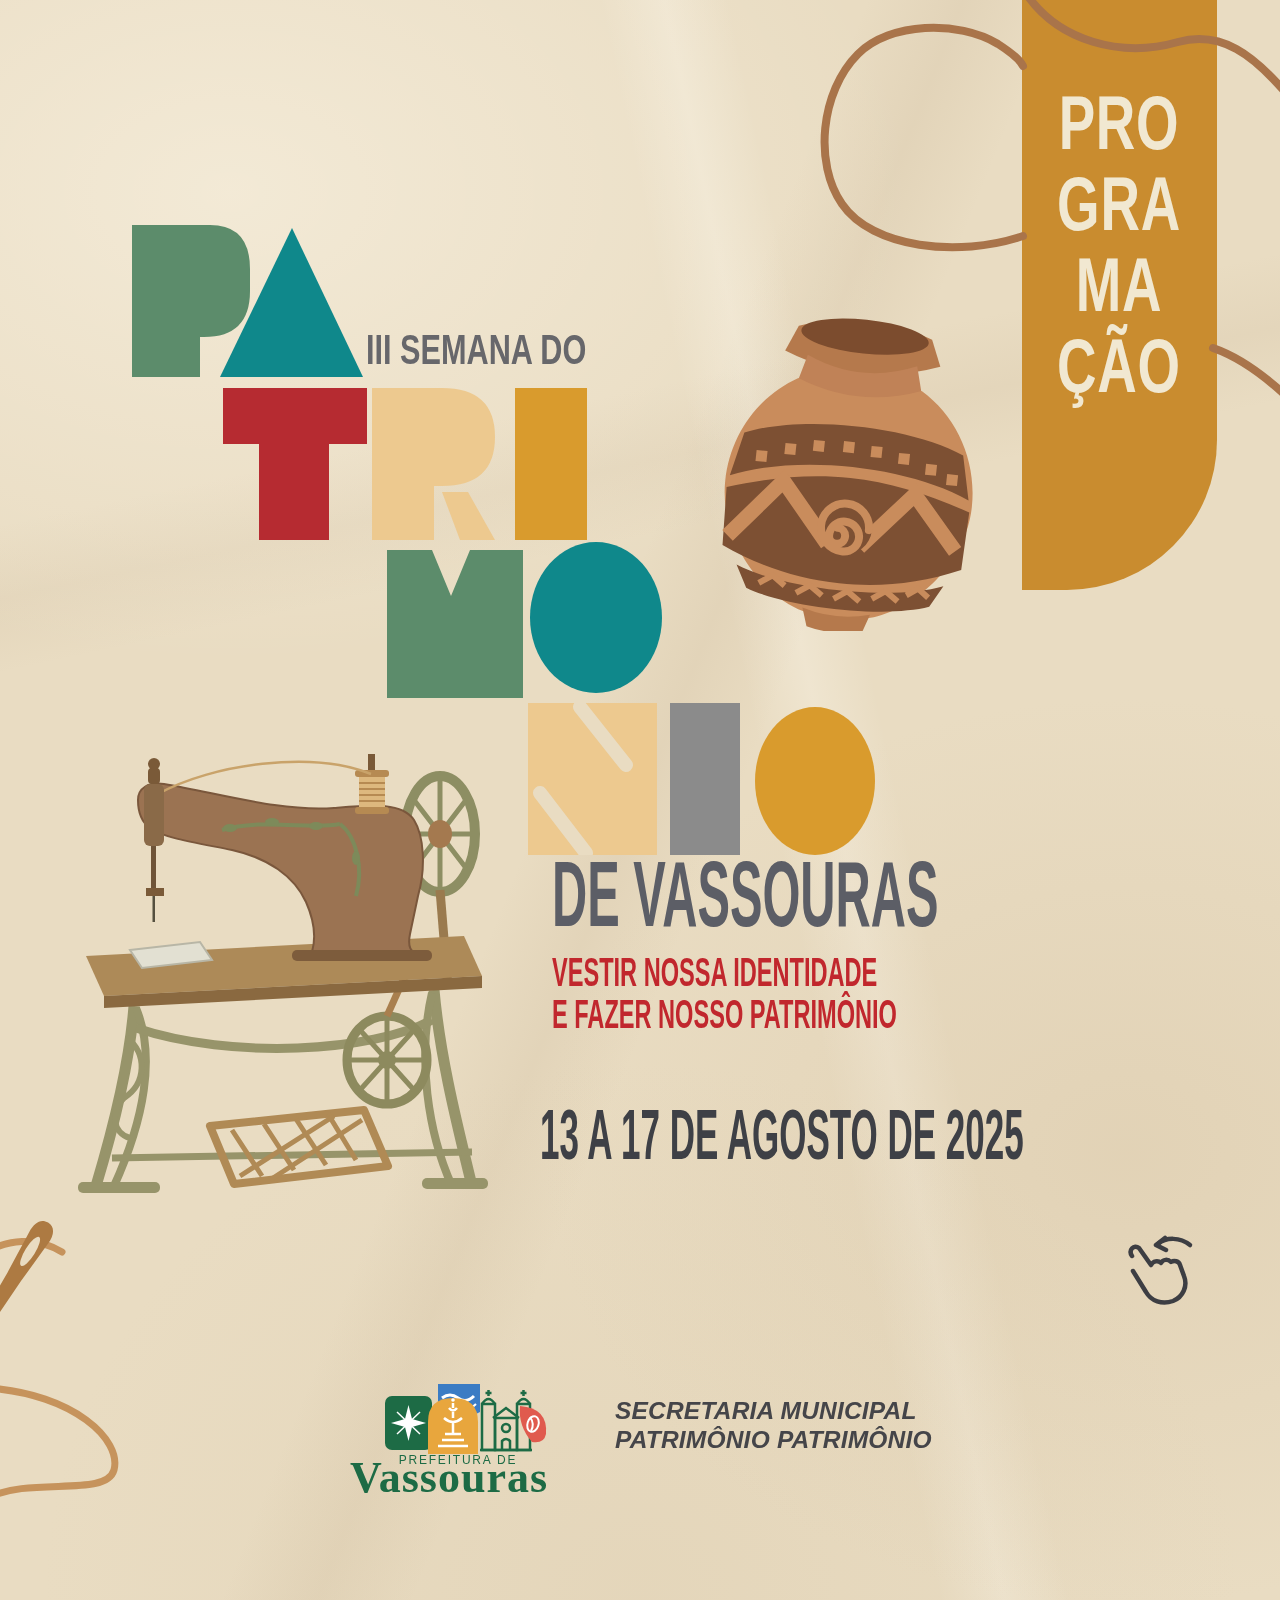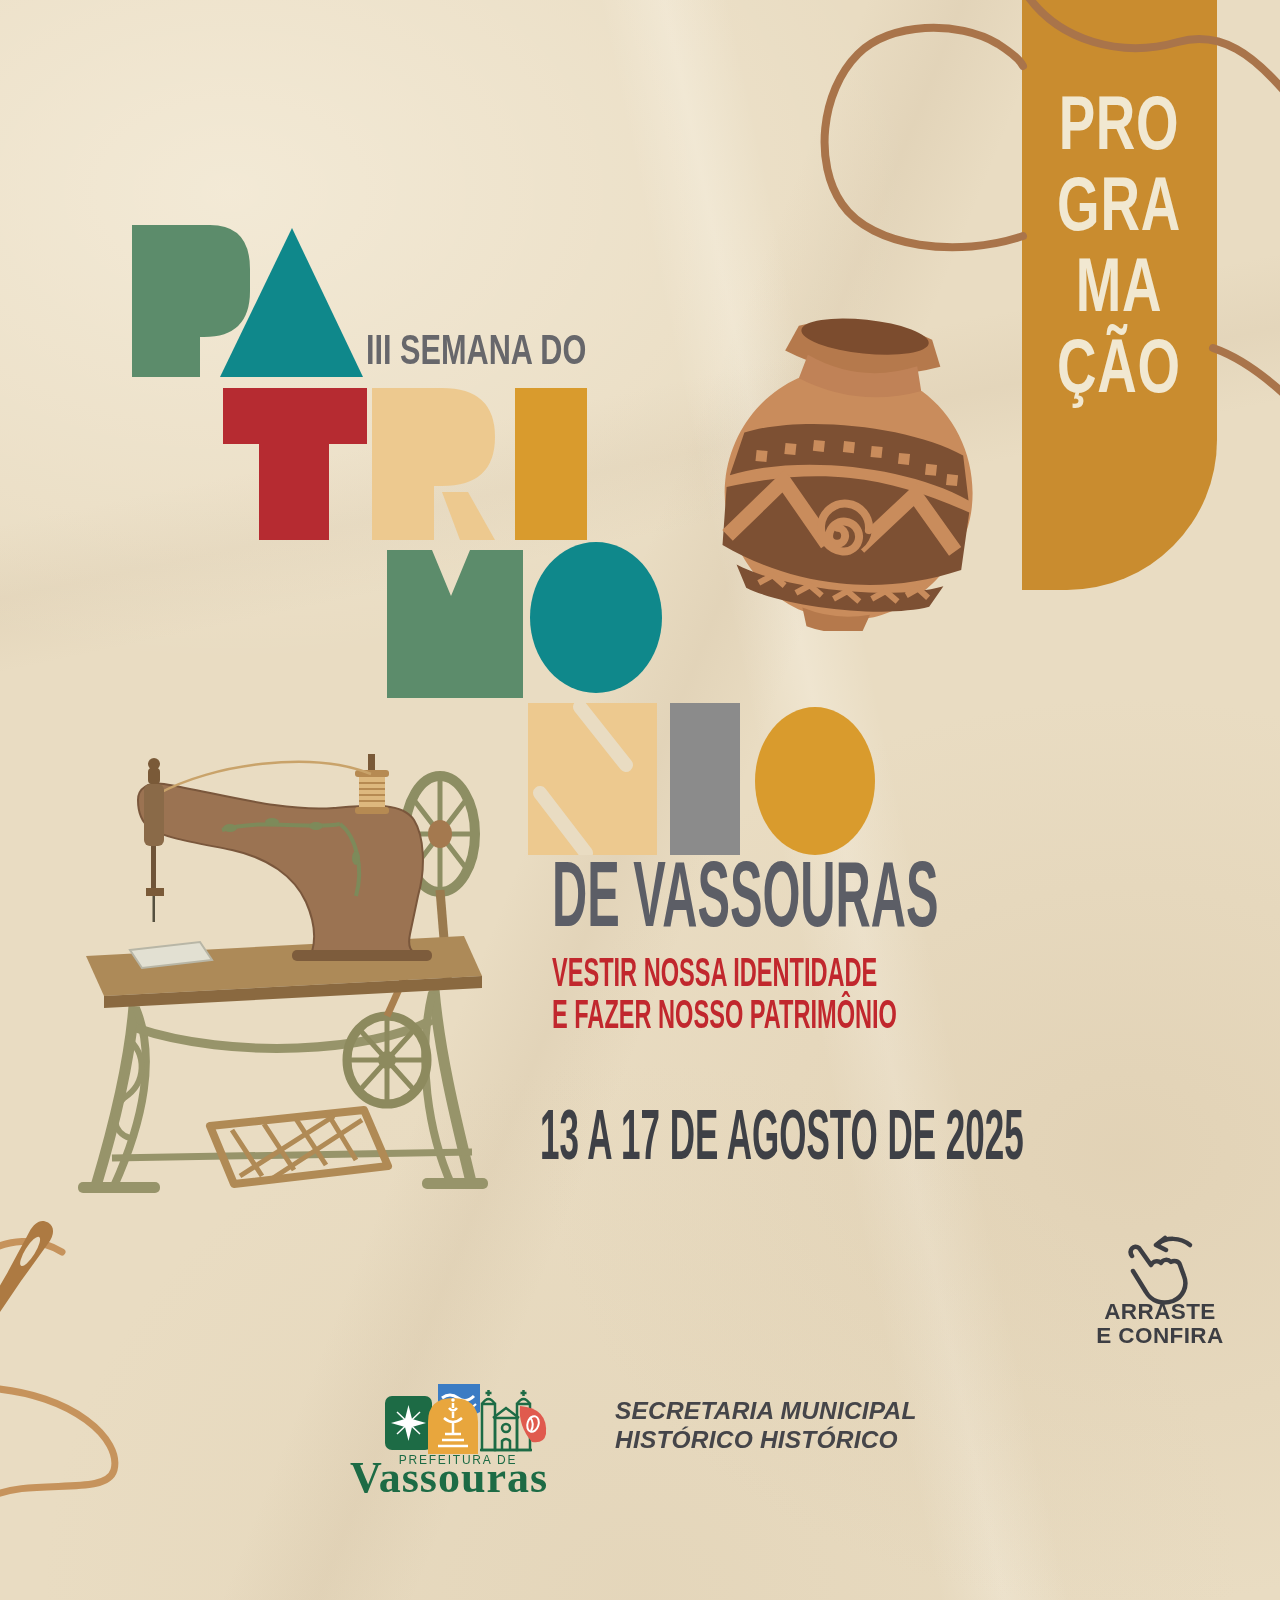--- a/index.html
+++ b/index.html
@@ -191,24 +191,20 @@
     </g>
   </svg>
 
   <svg class="abs" style="left:1118px;top:1235px" width="80" height="75" viewBox="0 0 80 75">
     <g fill="none" stroke-linecap="round" stroke-linejoin="round" style="stroke: rgb(61, 62, 67);">
       <path d="M72,10 C62,2 48,2 40,9" stroke-width="4.5"></path>
       <path d="M47,3 L38,10 L48,15" stroke-width="4.5"></path>
       <path d="M14,21 C10,15 16,9 21,13 L33,30 C35,26 40,25 43,28 C45,24 50,24 53,27 C56,25 61,26 62,30 L66,41 C70,51 65,62 55,66 C44,70 33,66 28,57 L15,36" stroke-width="4.5"></path>
     </g>
   </svg>
-  <div class="abs drag-text" style="color: rgb(61, 62, 67);">
-    <div>ARRASTE</div>
-    <div>E CONFIRA</div>
-  </div>
 
   <svg class="abs" style="left:382px;top:1382px" width="170" height="72" viewBox="0 0 170 72">
     <path d="M56,2 H98 V30 Q77,42 56,30 Z" fill="#3b7cc4"></path>
     <path d="M60,16 Q68,10 76,16 T92,14" stroke="#fff" stroke-width="3" fill="none"></path>
     <path d="M62,24 Q70,18 78,24 T94,22" stroke="#fff" stroke-width="2" fill="none"></path>
     <rect x="3" y="14" width="47" height="54" rx="7" fill="#1d6b45"></rect>
     <path d="M26.5,23 L30,37 L44,41 L30,45 L26.5,59 L23,45 L9,41 L23,37 Z" fill="#fff"></path>
     <path d="M15,30 L38,52 M38,30 L15,52" stroke="#fff" stroke-width="1.5"></path>
     <path d="M46,73 V40 Q46,16 71,16 Q96,16 96,40 V73 Z" fill="#e8a63d"></path>
     <g fill="none" stroke="#fff" stroke-width="2.5">
@@ -229,15 +225,15 @@
     </g>
     <path d="M138,24 Q166,26 164,52 Q162,62 150,60 Q136,44 138,24 Z" fill="#e05a4e"></path>
     <ellipse cx="151" cy="42" rx="5.5" ry="8" fill="none" stroke="#fff" stroke-width="2" transform="rotate(18 151 42)"></ellipse>
     <path d="M148,35 Q153,42 149,49" stroke="#fff" stroke-width="2" fill="none"></path>
   </svg>
   <div class="abs pref" style="color: rgb(29, 107, 69);">PREFEITURA DE</div>
   <div class="abs vass" style="color: rgb(29, 107, 69);">Vassouras</div>
 
   <div class="abs secr" style="color: rgb(69, 69, 73); font-style: italic;">
     <div>SECRETARIA MUNICIPAL</div>
-    <div>HISTÓRICO HISTÓRICO</div>
+    <div>PATRIMÔNIO PATRIMÔNIO</div>
   </div>
 </div>
 
 </body></html>

